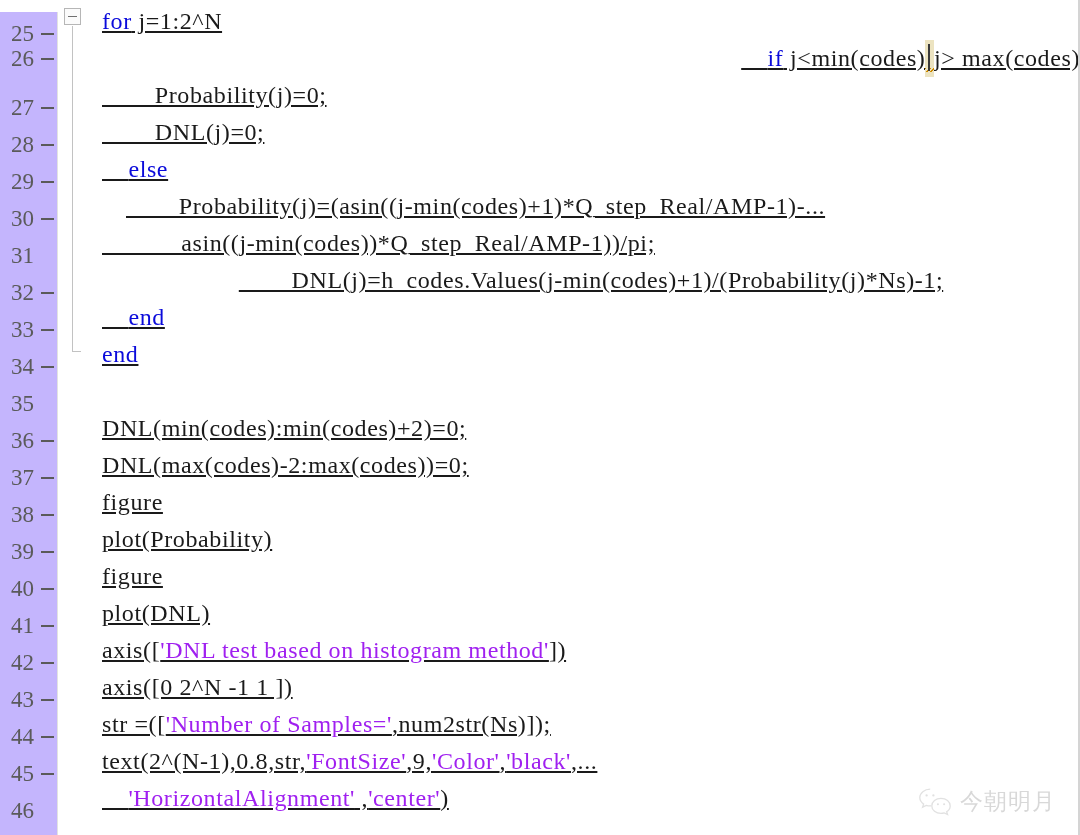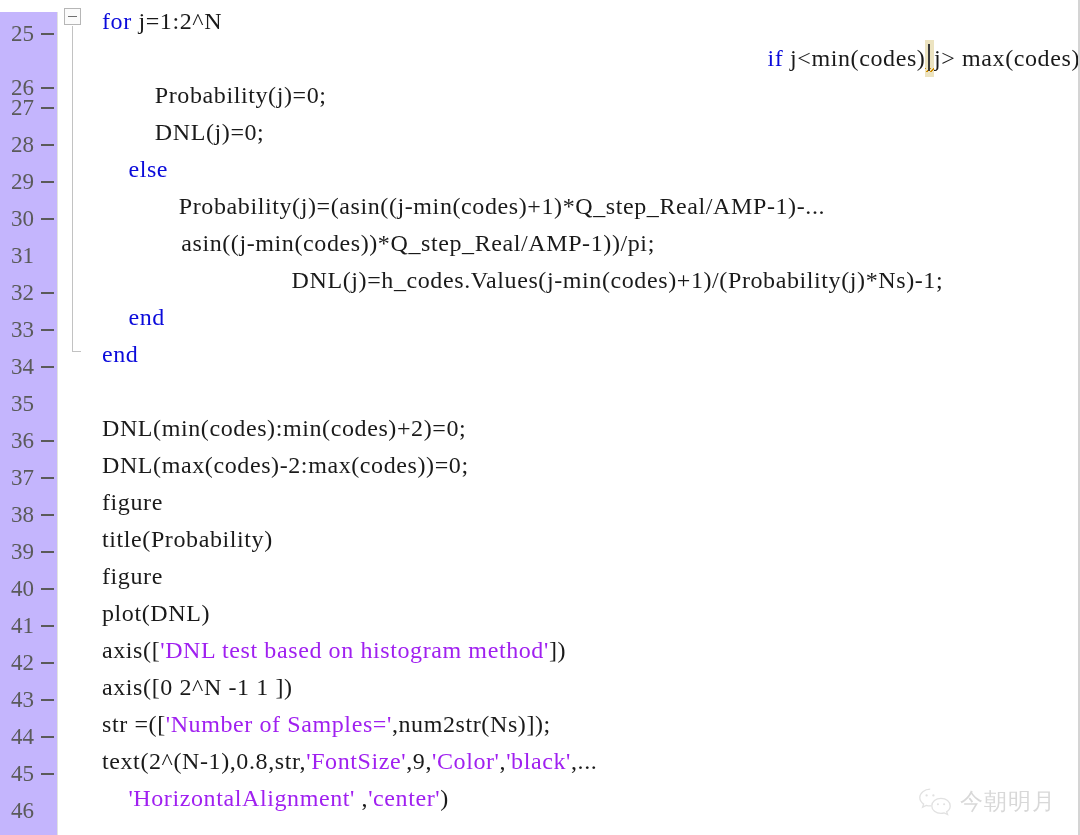--- a/index.html
+++ b/index.html
@@ -79,20 +79,21 @@
     font-size: 24px;
     line-height: 37px;
     color: #1a1a1a;
     letter-spacing: 0.6px;
   }
   .code-text {
     position: relative;
     display: inline-block;
     padding-left: 44px;
     white-space: pre;
+    text-decoration: underline;
   }
   .kw   { color: #0b0bdb; }
   .str  { color: #a020f0; }
   .plain{ color: #1a1a1a; }
 
   
   .caret-wrap {
     position: relative;
     display: inline-block;
     background: #ece3c0;
@@ -183,21 +184,21 @@
 </head>
 <body>
 
 <div id="editor">
 
   <div id="gutter">
       <div class="gline" style="top: 3px;">
         <span class="lnum">25</span>
         <span class="bpdash"></span>
       </div>
-      <div class="gline" style="top: 57px;">
+      <div class="gline" style="top: 28px;">
         <span class="lnum">26</span>
         <span class="bpdash"></span>
       </div>
       <div class="gline" style="top: 77px;">
         <span class="lnum">27</span>
         <span class="bpdash"></span>
       </div>
       <div class="gline" style="top: 114px;">
         <span class="lnum">28</span>
         <span class="bpdash"></span>
@@ -288,21 +289,21 @@
       <div class="cline" style="top: 151px;"><span class="code-text"><span class="plain">    </span><span class="kw">else</span></span></div>
       <div class="cline" style="top: 188px; padding-left: 24px;"><span class="code-text"><span class="plain">        Probability(j)=(asin((j-min(codes)+1)*Q_step_Real/AMP-1)-...</span></span></div>
       <div class="cline" style="top: 225px;"><span class="code-text"><span class="plain">            asin((j-min(codes))*Q_step_Real/AMP-1))/pi;</span></span></div>
       <div class="cline" style="top: 262px; text-align: center;"><span class="code-text"><span class="plain">        DNL(j)=h_codes.Values(j-min(codes)+1)/(Probability(j)*Ns)-1;</span></span></div>
       <div class="cline" style="top: 299px;"><span class="code-text"><span class="plain">    </span><span class="kw">end</span></span></div>
       <div class="cline" style="top: 336px;"><span class="code-text"><span class="plain"></span><span class="kw">end</span></span></div>
       <div class="cline" style="top: 373px;"><span class="code-text"><span class="plain"></span></span></div>
       <div class="cline" style="top: 410px;"><span class="code-text"><span class="plain">DNL(min(codes):min(codes)+2)=0;</span></span></div>
       <div class="cline" style="top: 447px;"><span class="code-text"><span class="plain">DNL(max(codes)-2:max(codes))=0;</span></span></div>
       <div class="cline" style="top: 484px;"><span class="code-text"><span class="plain">figure</span></span></div>
-      <div class="cline" style="top: 521px;"><span class="code-text"><span class="plain">title(Probability)</span></span></div>
+      <div class="cline" style="top: 521px;"><span class="code-text"><span class="plain">plot(Probability)</span></span></div>
       <div class="cline" style="top: 558px;"><span class="code-text"><span class="plain">figure</span></span></div>
       <div class="cline" style="top: 595px;"><span class="code-text"><span class="plain">plot(DNL)</span></span></div>
       <div class="cline" style="top: 632px;"><span class="code-text"><span class="plain">axis([</span><span class="str">'DNL test based on histogram method'</span><span class="plain">])</span></span></div>
       <div class="cline" style="top: 669px;"><span class="code-text"><span class="plain">axis([0 2^N -1 1 ])</span></span></div>
       <div class="cline" style="top: 706px;"><span class="code-text"><span class="plain">str =([</span><span class="str">'Number of Samples='</span><span class="plain">,num2str(Ns)]);</span></span></div>
       <div class="cline" style="top: 743px;"><span class="code-text"><span class="plain">text(2^(N-1),0.8,str,</span><span class="str">'FontSize'</span><span class="plain">,9,</span><span class="str">'Color'</span><span class="plain">,</span><span class="str">'black'</span><span class="plain">,...</span></span></div>
       <div class="cline" style="top: 780px;"><span class="code-text"><span class="plain">    </span><span class="str">'HorizontalAlignment'</span><span class="plain"> ,</span><span class="str">'center'</span><span class="plain">)</span></span></div>
       <div class="cline" style="top: 817px;"><span class="code-text"><span class="plain"></span></span></div>
     </div>
 

